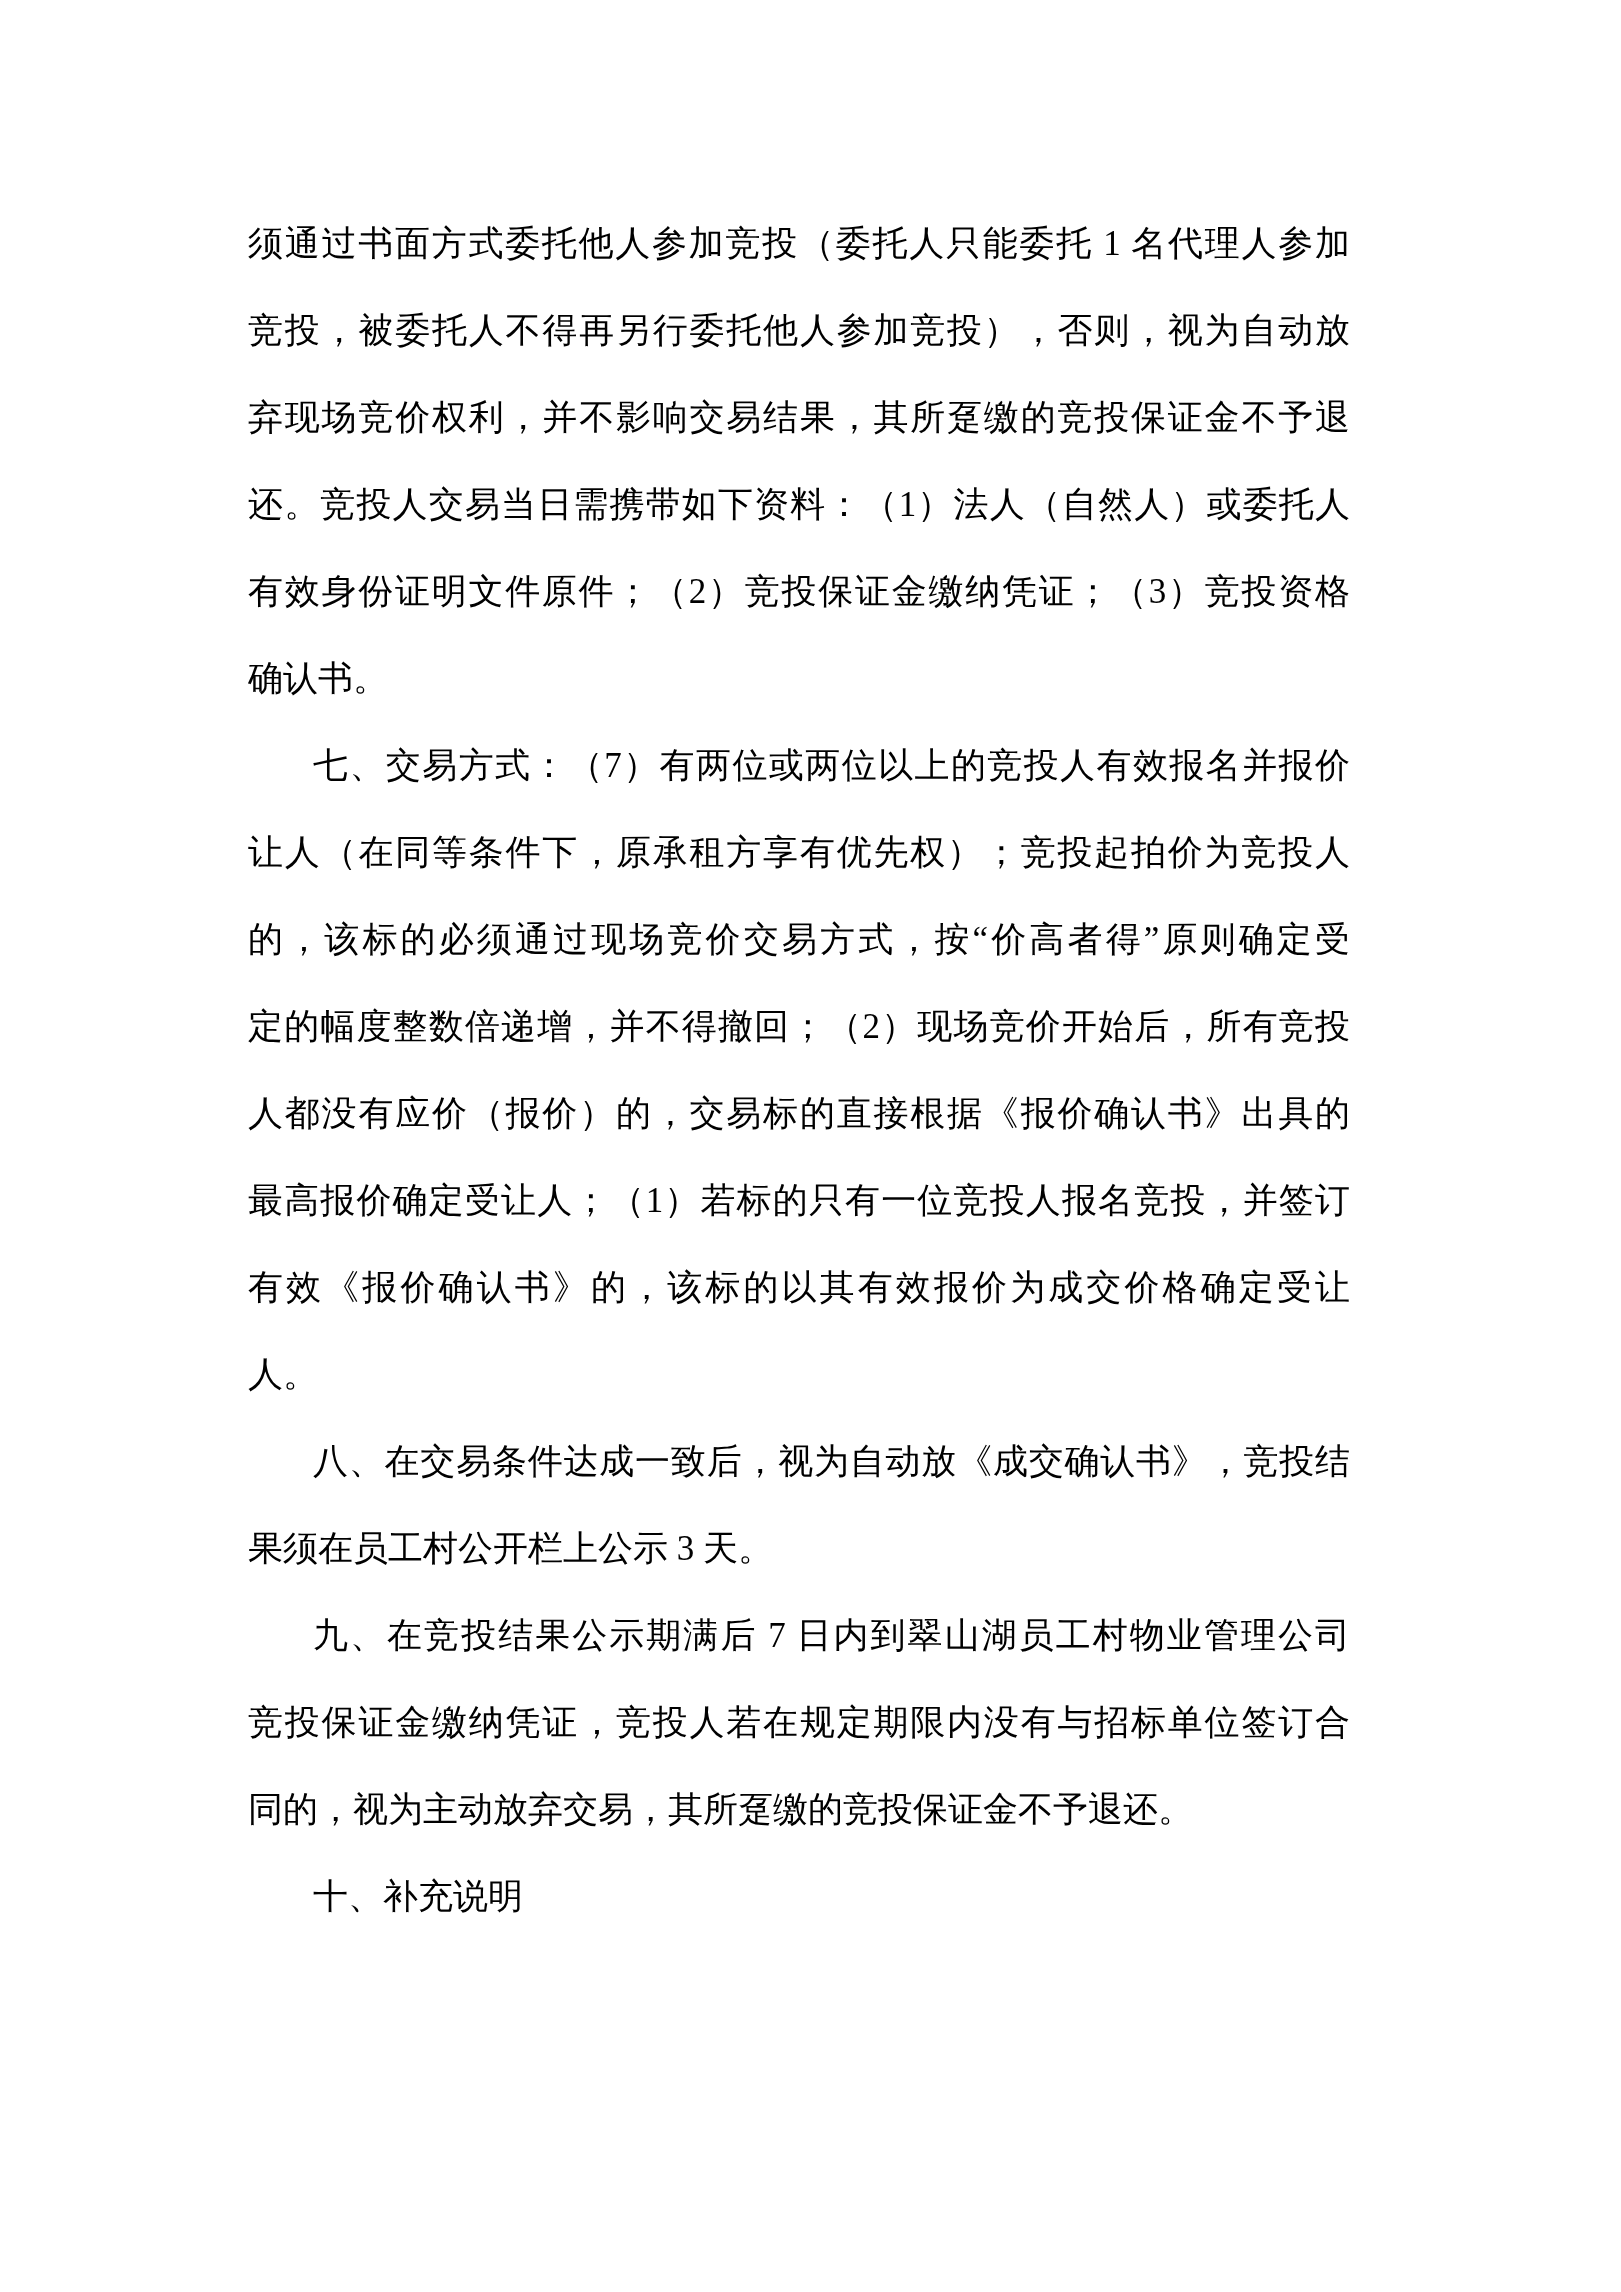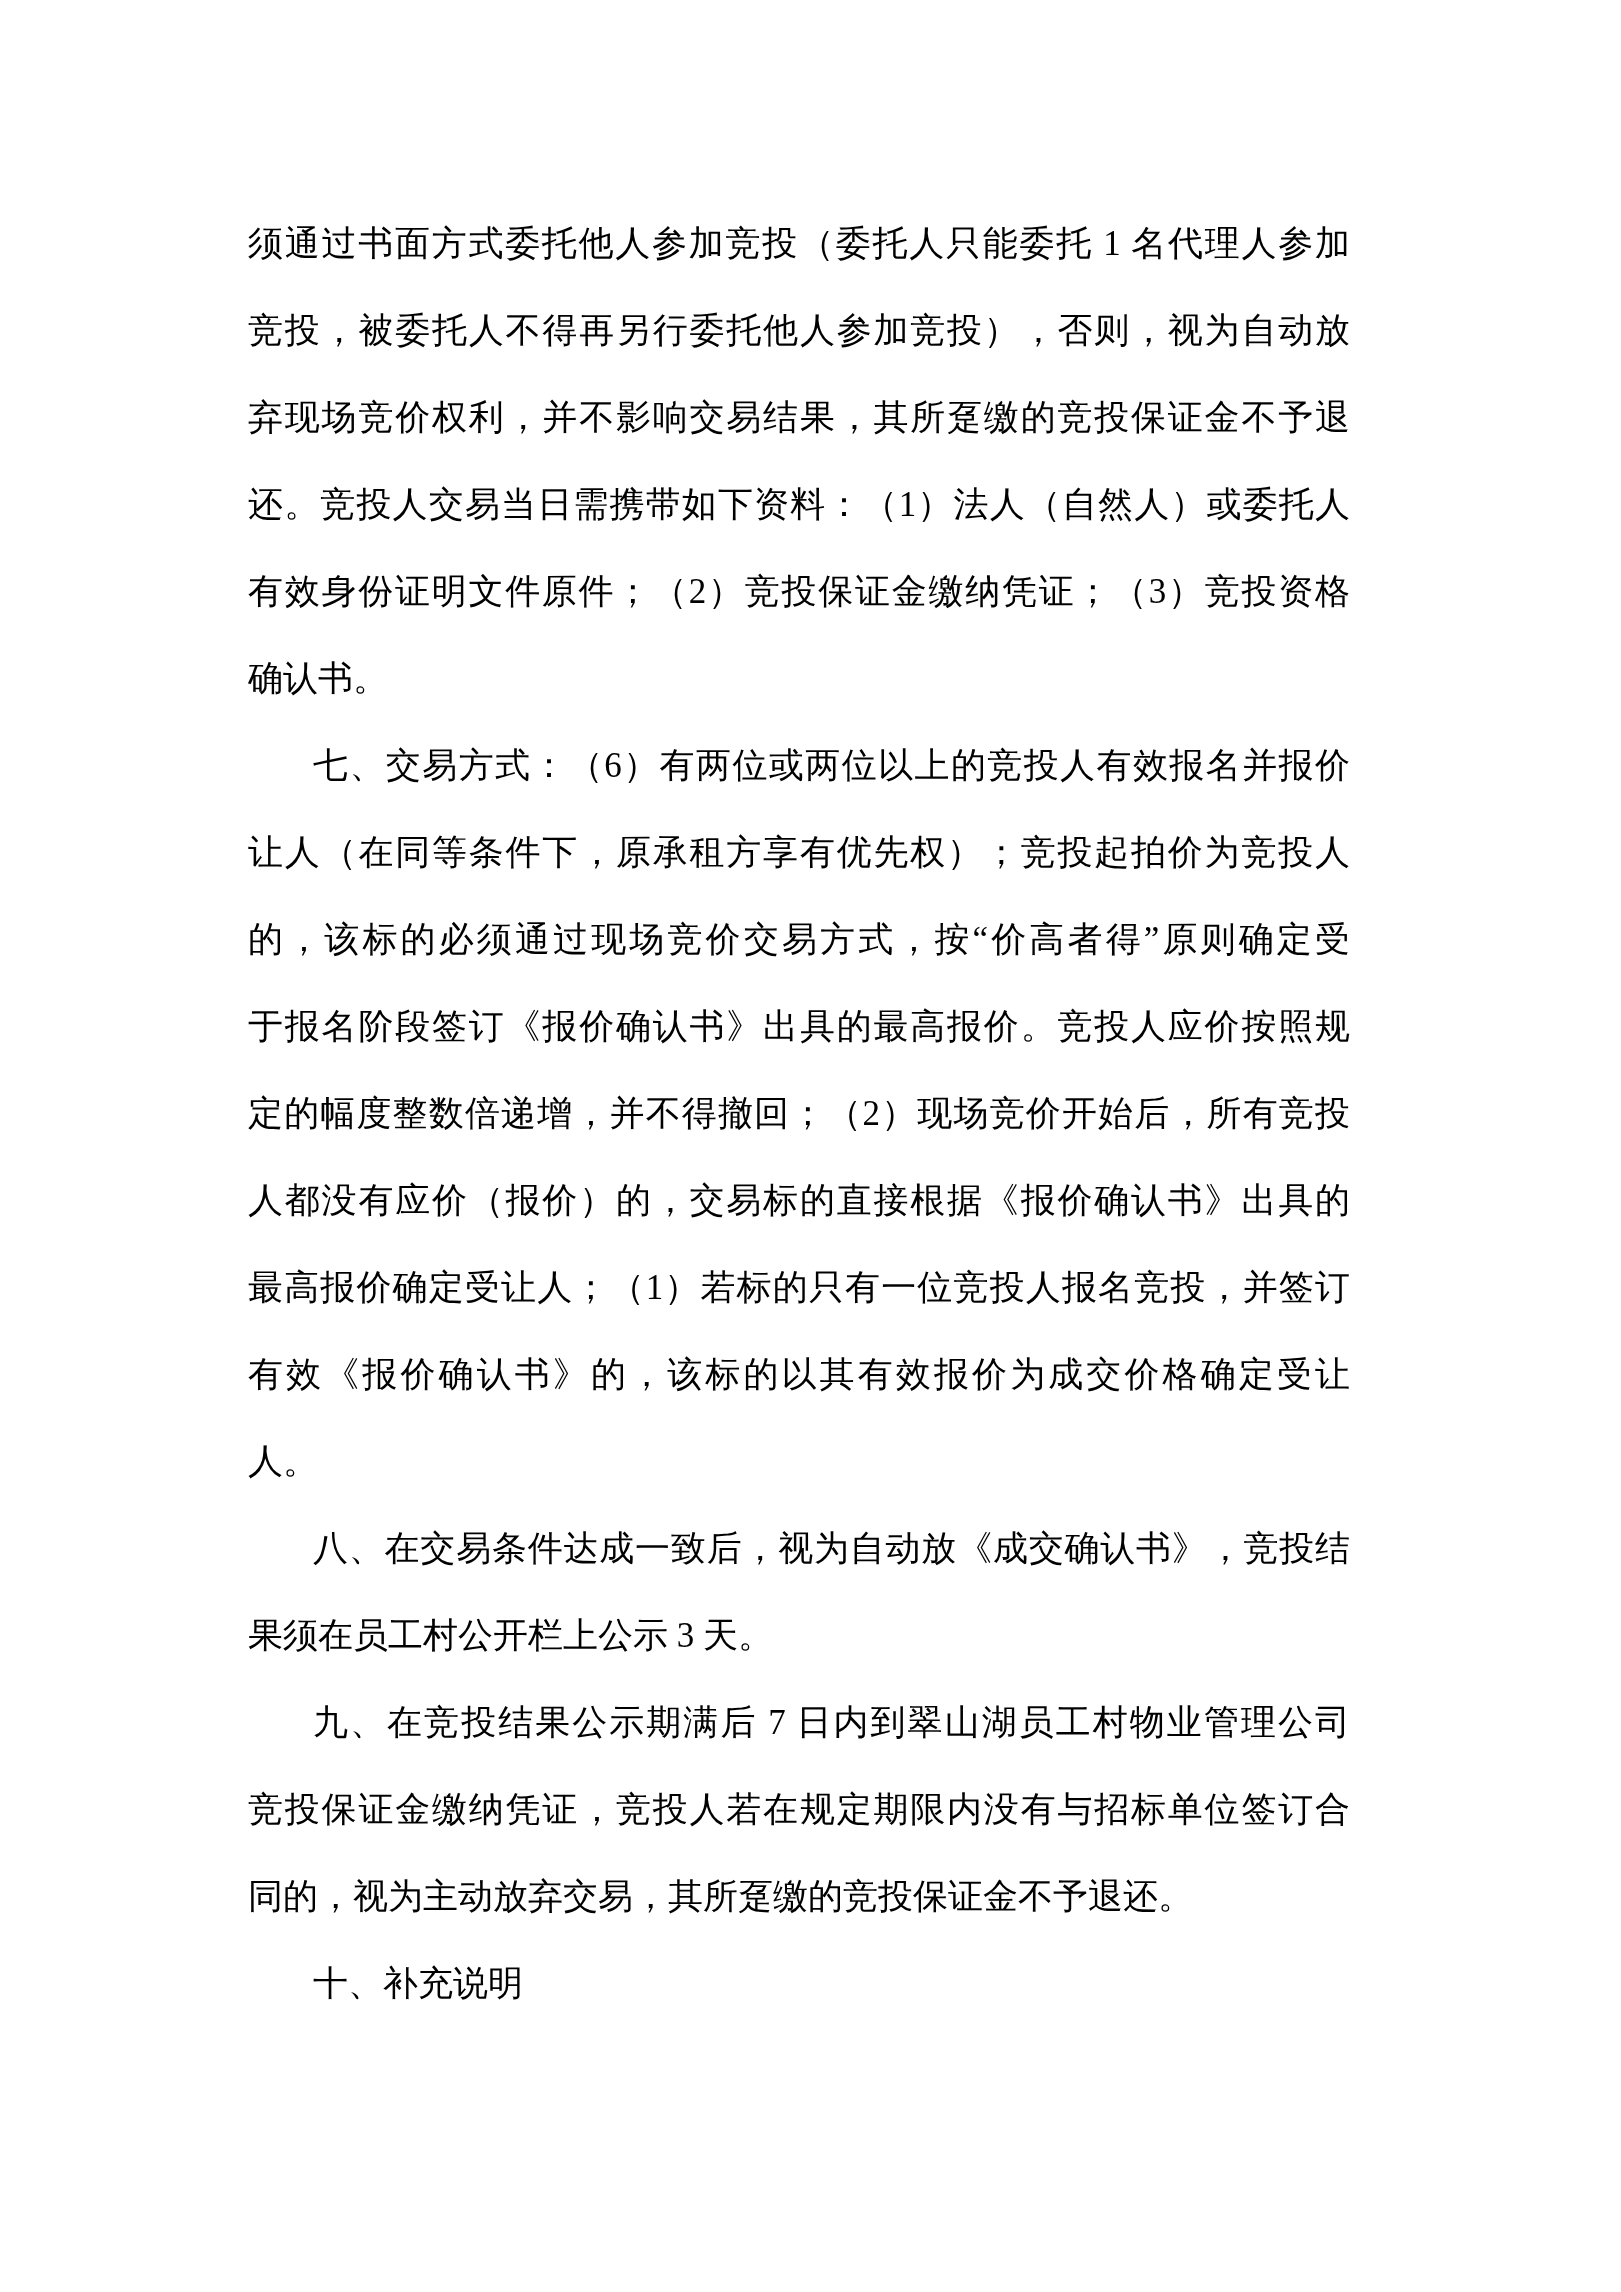--- a/index.html
+++ b/index.html
@@ -53,24 +53,23 @@
     <div class="para">
       <div class="line">须通过书面方式委托他人参加竞投（委托人只能委托 1 名代理人参加</div>
       <div class="line">竞投，被委托人不得再另行委托他人参加竞投），否则，视为自动放</div>
       <div class="line">弃现场竞价权利，并不影响交易结果，其所趸缴的竞投保证金不予退</div>
       <div class="line">还。竞投人交易当日需携带如下资料：（1）法人（自然人）或委托人</div>
       <div class="line">有效身份证明文件原件；（2）竞投保证金缴纳凭证；（3）竞投资格</div>
       <div class="line last">确认书。</div>
     </div>
 
     <div class="para">
-      <div class="line indent"><span class="bold">七、交易方式：</span><span>（6）有两位或两位以上的竞投人有效报名并报价</span></div>
+      <div class="line indent"><span class="bold">七、交易方式：</span><span>（7）有两位或两位以上的竞投人有效报名并报价</span></div>
       <div class="line">让人（在同等条件下，原承租方享有优先权）；竞投起拍价为竞投人</div>
       <div class="line">的，该标的必须通过现场竞价交易方式，按“价高者得”原则确定受</div>
-      <div class="line">于报名阶段签订《报价确认书》出具的最高报价。竞投人应价按照规</div>
       <div class="line">定的幅度整数倍递增，并不得撤回；（2）现场竞价开始后，所有竞投</div>
       <div class="line">人都没有应价（报价）的，交易标的直接根据《报价确认书》出具的</div>
       <div class="line">最高报价确定受让人；（1）若标的只有一位竞投人报名竞投，并签订</div>
       <div class="line">有效《报价确认书》的，该标的以其有效报价为成交价格确定受让</div>
       <div class="line last">人。</div>
     </div>
 
     <div class="para">
       <div class="line indent">八、在交易条件达成一致后，视为自动放《成交确认书》，竞投结</div>
       <div class="line last">果须在员工村公开栏上公示 3 天。</div>

